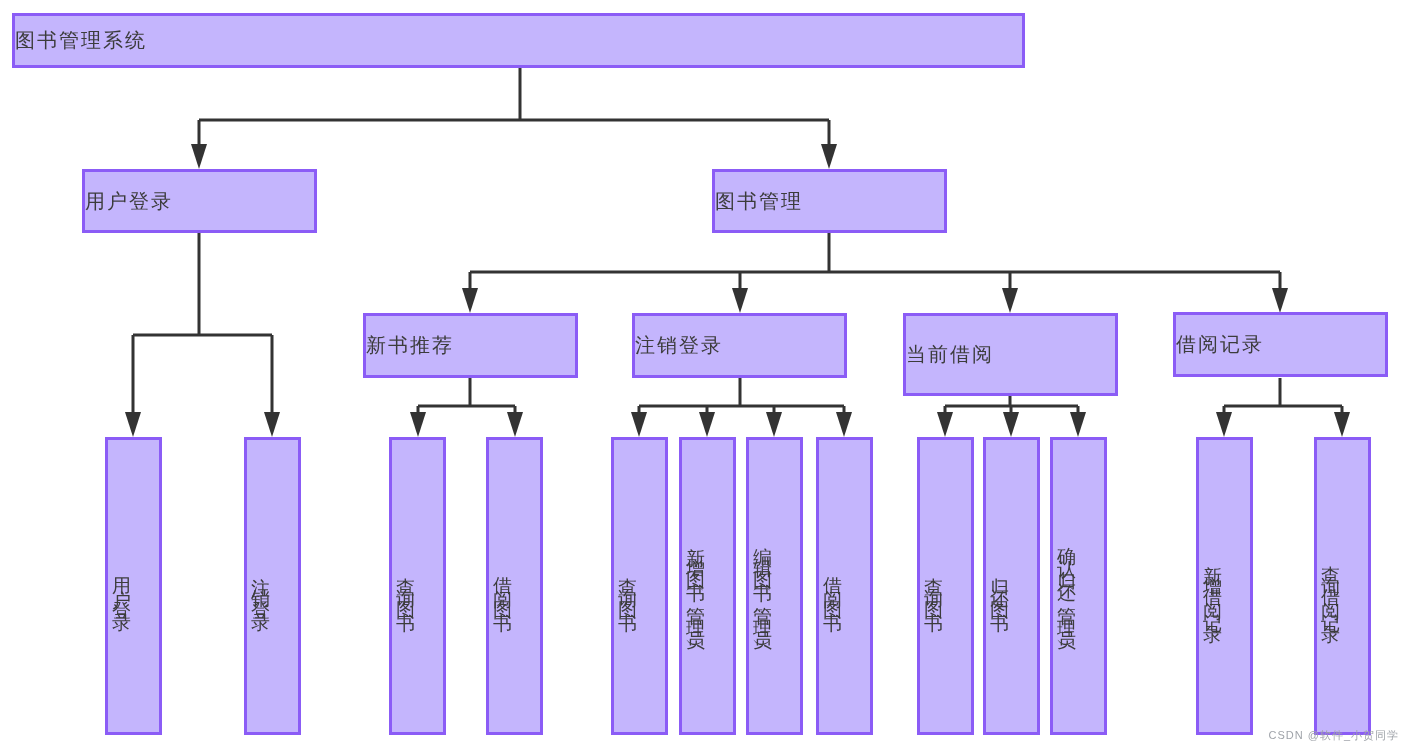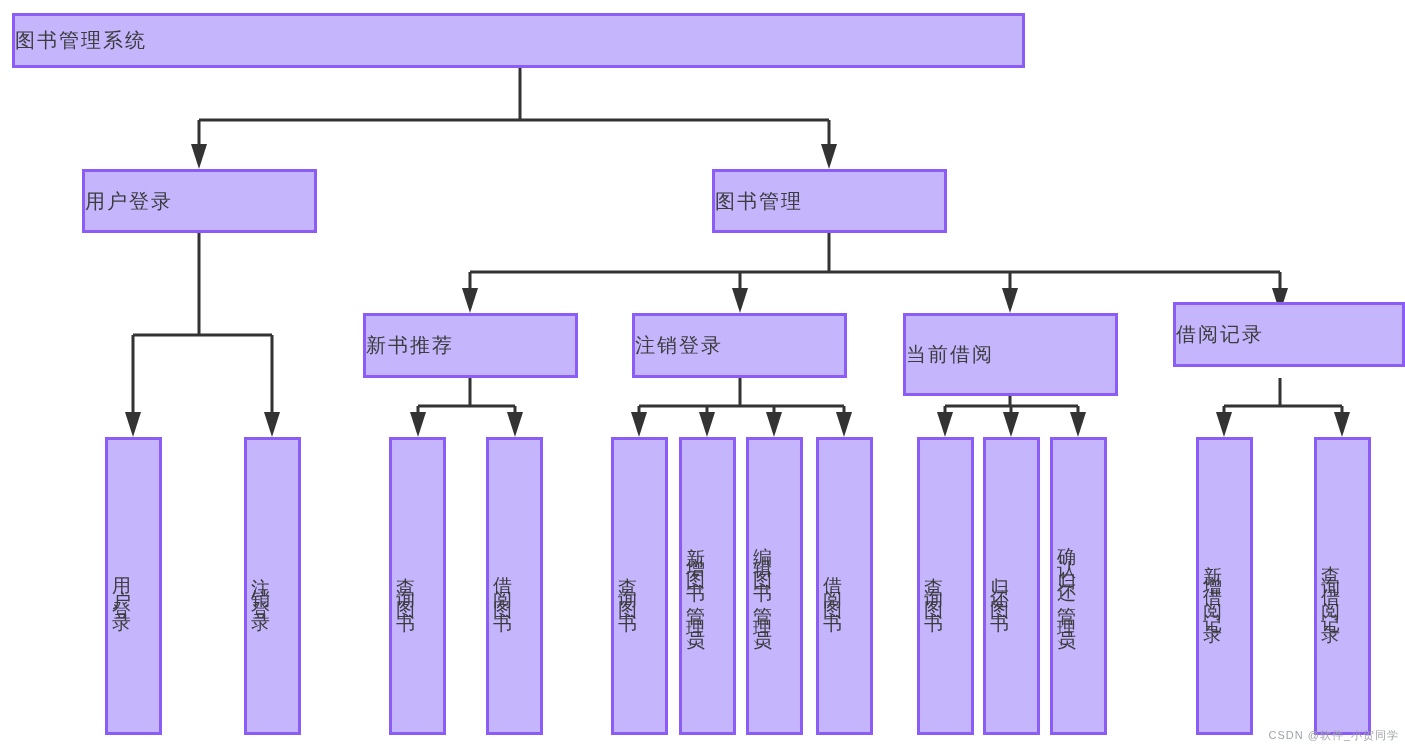--- a/index.html
+++ b/index.html
@@ -72,21 +72,21 @@
 
   <div class="box hbox" style="left:712px;top:169px;width:235px;height:64px">
     <span>图书管理</span>
   </div>
   <div class="box hbox" style="left:632px;top:313px;width:215px;height:65px">
     <span>注销登录</span>
   </div>
   <div class="box hbox" style="left:903px;top:313px;width:215px;height:83px">
     <span>当前借阅</span>
   </div>
-  <div class="box hbox" style="left:1173px;top:302px;width:232px;height:65px">
+  <div class="box hbox" style="left:1173px;top:312px;width:215px;height:65px">
     <span>借阅记录</span>
   </div>
 
   <div class="box vbox" style="left:105px;top:437px;width:57px;height:298px">
     <span>用户登录</span>
   </div>
   <div class="box vbox" style="left:244px;top:437px;width:57px;height:298px">
     <span>注销登录</span>
   </div>
 

